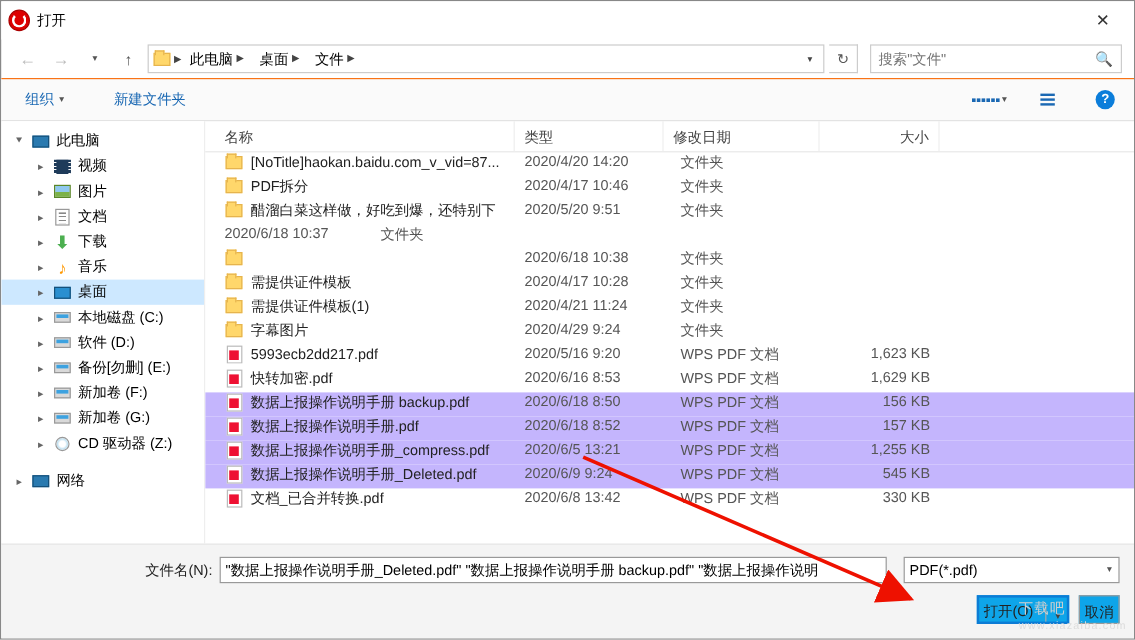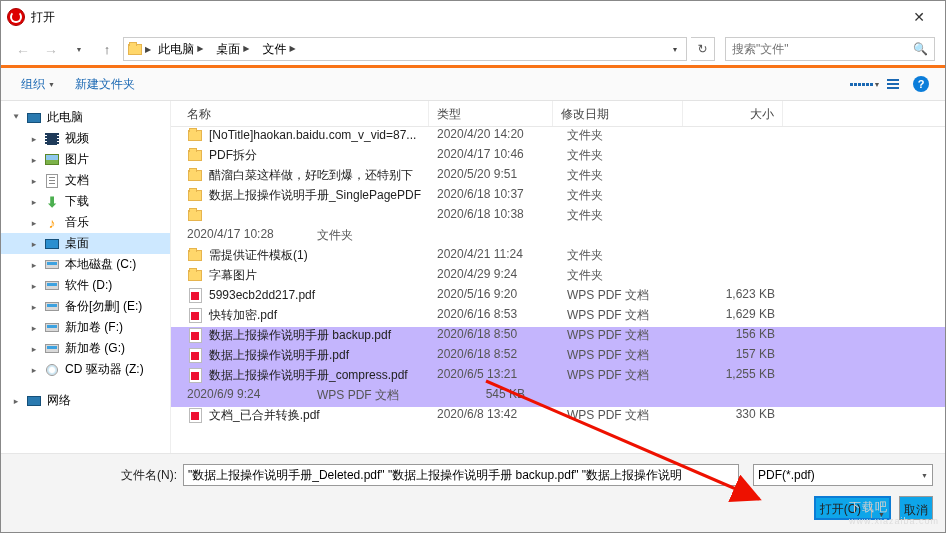--- a/index.html
+++ b/index.html
@@ -19,21 +19,21 @@
 .breadcrumb .bc-icon{width:18px;height:18px;display:inline-flex;align-items:center;justify-content:center}
 .folder-glyph{width:14px;height:11px;background:#ffd76b;border:1px solid #e6b44e;position:relative}
 .folder-glyph::before{content:"";position:absolute;top:-3px;left:0;width:6px;height:3px;background:#ffd76b;border:1px solid #e6b44e;border-bottom:0}
 .breadcrumb .seg{padding:0 6px;height:22px;line-height:22px;display:flex;align-items:center;gap:3px;cursor:pointer}
 .breadcrumb .chev{font-size:8px;color:#444}
 .breadcrumb .dd-end{margin-left:auto;width:18px;text-align:center;font-size:8px;color:#444;cursor:pointer}
 .refresh{width:24px;height:24px;border:1px solid #ccc;border-left:0;display:flex;align-items:center;justify-content:center;cursor:pointer;color:#555}
 .searchbox{width:210px;height:24px;border:1px solid #ccc;display:flex;align-items:center;padding:0 6px;color:#888;margin-left:6px}
 .searchbox input{border:0;outline:0;flex:1;font-size:12px;color:#888}
 .searchbox .mag{margin-left:4px;color:#555}
-.toolbar{height:36px;border-top:3px solid #f97316;border-bottom:1px solid #e3e3e3;background:#fafafa;display:flex;align-items:center;padding:0 10px;gap:0}
+.toolbar{height:36px;border-top:1px solid #f97316;border-bottom:1px solid #e3e3e3;background:#fafafa;display:flex;align-items:center;padding:0 10px;gap:20px}
 .toolbar .tbtn{padding:4px 10px;color:#1a68b3;cursor:pointer;display:flex;align-items:center;gap:3px}
 .toolbar .spacer{flex:1}
 .toolbar .iconbtn{width:28px;height:24px;display:flex;align-items:center;justify-content:center;color:#1a68b3;cursor:pointer;gap:1px}
 .help-icon{width:16px;height:16px;border-radius:50%;background:#0b7dda;color:#fff;font-weight:bold;text-align:center;line-height:16px;font-size:11px}
 .content{flex:1;display:flex;min-height:0}
 .sidebar{width:170px;background:#fff;border-right:1px solid #eee;padding:6px 0;overflow:hidden}
 .sidebar .node{height:21px;display:flex;align-items:center;padding-left:10px;gap:5px;cursor:pointer;white-space:nowrap}
 .sidebar .node.indent{padding-left:28px}
 .sidebar .node.selected{background:#cde8ff}
 .sidebar .tw{width:10px;font-size:9px;color:#666;text-align:center}
@@ -308,41 +308,41 @@
             <span class="f-icon">
               <span class="folder-glyph"></span>
             </span>
             <span>醋溜白菜这样做，好吃到爆，还特别下</span>
           </div>
           <div class="c c-date">2020/5/20 9:51</div>
           <div class="c c-type">文件夹</div>
           <div class="c c-size"></div>
         </div>
         <div class="row">
-          <div class="c c-name">
-            <span class="f-icon">
-              <span class="folder-glyph"></span>
-            </span>
-            <span>数据上报操作说明手册_SinglePagePDF</span>
-          </div>
           <div class="c c-date">2020/6/18 10:37</div>
           <div class="c c-type">文件夹</div>
           <div class="c c-size"></div>
         </div>
         <div class="row">
           <div class="c c-name">
             <span class="f-icon">
               <span class="folder-glyph"></span>
             </span>
           </div>
           <div class="c c-date">2020/6/18 10:38</div>
           <div class="c c-type">文件夹</div>
           <div class="c c-size"></div>
         </div>
         <div class="row">
+          <div class="c c-name">
+            <span class="f-icon">
+              <span class="folder-glyph"></span>
+            </span>
+            <span>需提供证件模板</span>
+          </div>
           <div class="c c-date">2020/4/17 10:28</div>
           <div class="c c-type">文件夹</div>
           <div class="c c-size"></div>
         </div>
         <div class="row">
           <div class="c c-name">
             <span class="f-icon">
               <span class="folder-glyph"></span>
             </span>
             <span>需提供证件模板(1)</span>
@@ -411,20 +411,26 @@
             <span class="f-icon">
               <span class="pdf-glyph"></span>
             </span>
             <span>数据上报操作说明手册_compress.pdf</span>
           </div>
           <div class="c c-date">2020/6/5 13:21</div>
           <div class="c c-type">WPS PDF 文档</div>
           <div class="c c-size">1,255 KB</div>
         </div>
         <div class="row sel">
+          <div class="c c-name">
+            <span class="f-icon">
+              <span class="pdf-glyph"></span>
+            </span>
+            <span>数据上报操作说明手册_Deleted.pdf</span>
+          </div>
           <div class="c c-date">2020/6/9 9:24</div>
           <div class="c c-type">WPS PDF 文档</div>
           <div class="c c-size">545 KB</div>
         </div>
         <div class="row">
           <div class="c c-name">
             <span class="f-icon">
               <span class="pdf-glyph"></span>
             </span>
             <span>文档_已合并转换.pdf</span>

